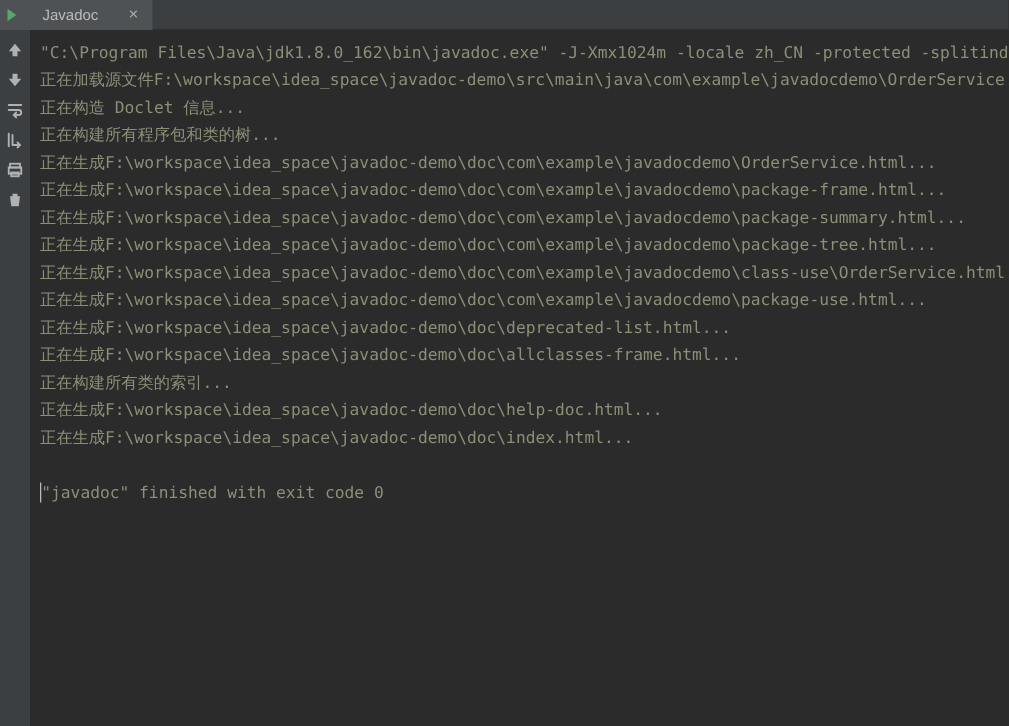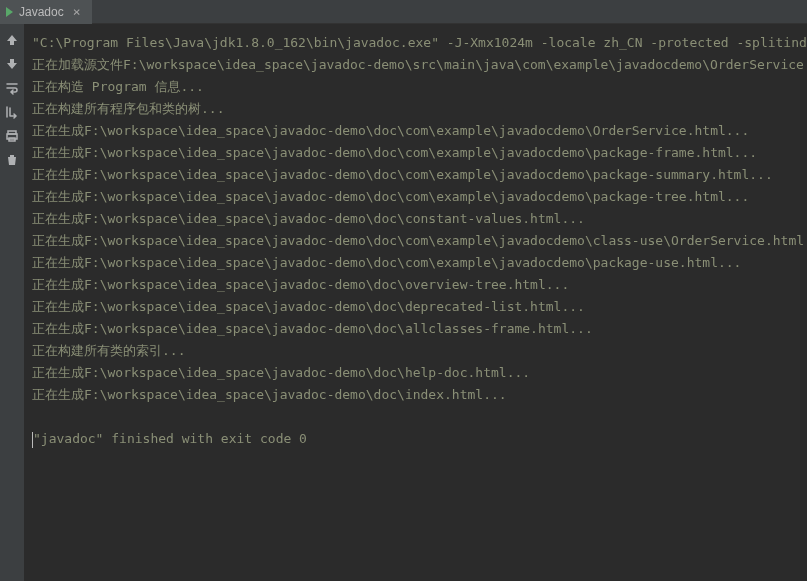--- a/index.html
+++ b/index.html
@@ -19,21 +19,21 @@
   display: flex;
   align-items: center;
   border-bottom: 1px solid #323232;
 }
 .tab {
   height: 24px;
   display: flex;
   align-items: center;
   padding: 0 8px 0 6px;
   background: #4e5254;
-  gap: 6px;
+  gap: 21px;
   cursor: pointer;
 }
 .tab-icon {
   width: 0;
   height: 0;
   border-left: 7px solid #59a869;
   border-top: 5px solid transparent;
   border-bottom: 5px solid transparent;
 }
 .tab-label {
@@ -148,30 +148,28 @@
       <svg viewBox="0 0 14 14">
           <path d="M3 4 L11 4 L10 12 L4 12 Z M5 2 L9 2 L9 4 L5 4 Z M2 4 L12 4"></path>
         </svg>
     </div>
   </div>
 
   <div class="console">
     <div id="lines">
         <div class="line">"C:\Program Files\Java\jdk1.8.0_162\bin\javadoc.exe" -J-Xmx1024m -locale zh_CN -protected -splitindex -use -au</div>
         <div class="line">正在加载源文件F:\workspace\idea_space\javadoc-demo\src\main\java\com\example\javadocdemo\OrderService.java...</div>
-        <div class="line">正在构造 Program 信息...</div>
+        <div class="line">正在构造 Doclet 信息...</div>
         <div class="line">正在构建所有程序包和类的树...</div>
         <div class="line">正在生成F:\workspace\idea_space\javadoc-demo\doc\com\example\javadocdemo\OrderService.html...</div>
         <div class="line">正在生成F:\workspace\idea_space\javadoc-demo\doc\com\example\javadocdemo\package-frame.html...</div>
         <div class="line">正在生成F:\workspace\idea_space\javadoc-demo\doc\com\example\javadocdemo\package-summary.html...</div>
         <div class="line">正在生成F:\workspace\idea_space\javadoc-demo\doc\com\example\javadocdemo\package-tree.html...</div>
-        <div class="line">正在生成F:\workspace\idea_space\javadoc-demo\doc\constant-values.html...</div>
         <div class="line">正在生成F:\workspace\idea_space\javadoc-demo\doc\com\example\javadocdemo\class-use\OrderService.html...</div>
         <div class="line">正在生成F:\workspace\idea_space\javadoc-demo\doc\com\example\javadocdemo\package-use.html...</div>
-        <div class="line">正在生成F:\workspace\idea_space\javadoc-demo\doc\overview-tree.html...</div>
         <div class="line">正在生成F:\workspace\idea_space\javadoc-demo\doc\deprecated-list.html...</div>
         <div class="line">正在生成F:\workspace\idea_space\javadoc-demo\doc\allclasses-frame.html...</div>
         <div class="line">正在构建所有类的索引...</div>
         <div class="line">正在生成F:\workspace\idea_space\javadoc-demo\doc\help-doc.html...</div>
         <div class="line">正在生成F:\workspace\idea_space\javadoc-demo\doc\index.html...</div>
       </div>
     <div class="blank"></div>
     <div class="line"><span class="caret"></span><span>"javadoc" finished with exit code 0</span></div>
   </div>
 </div>

